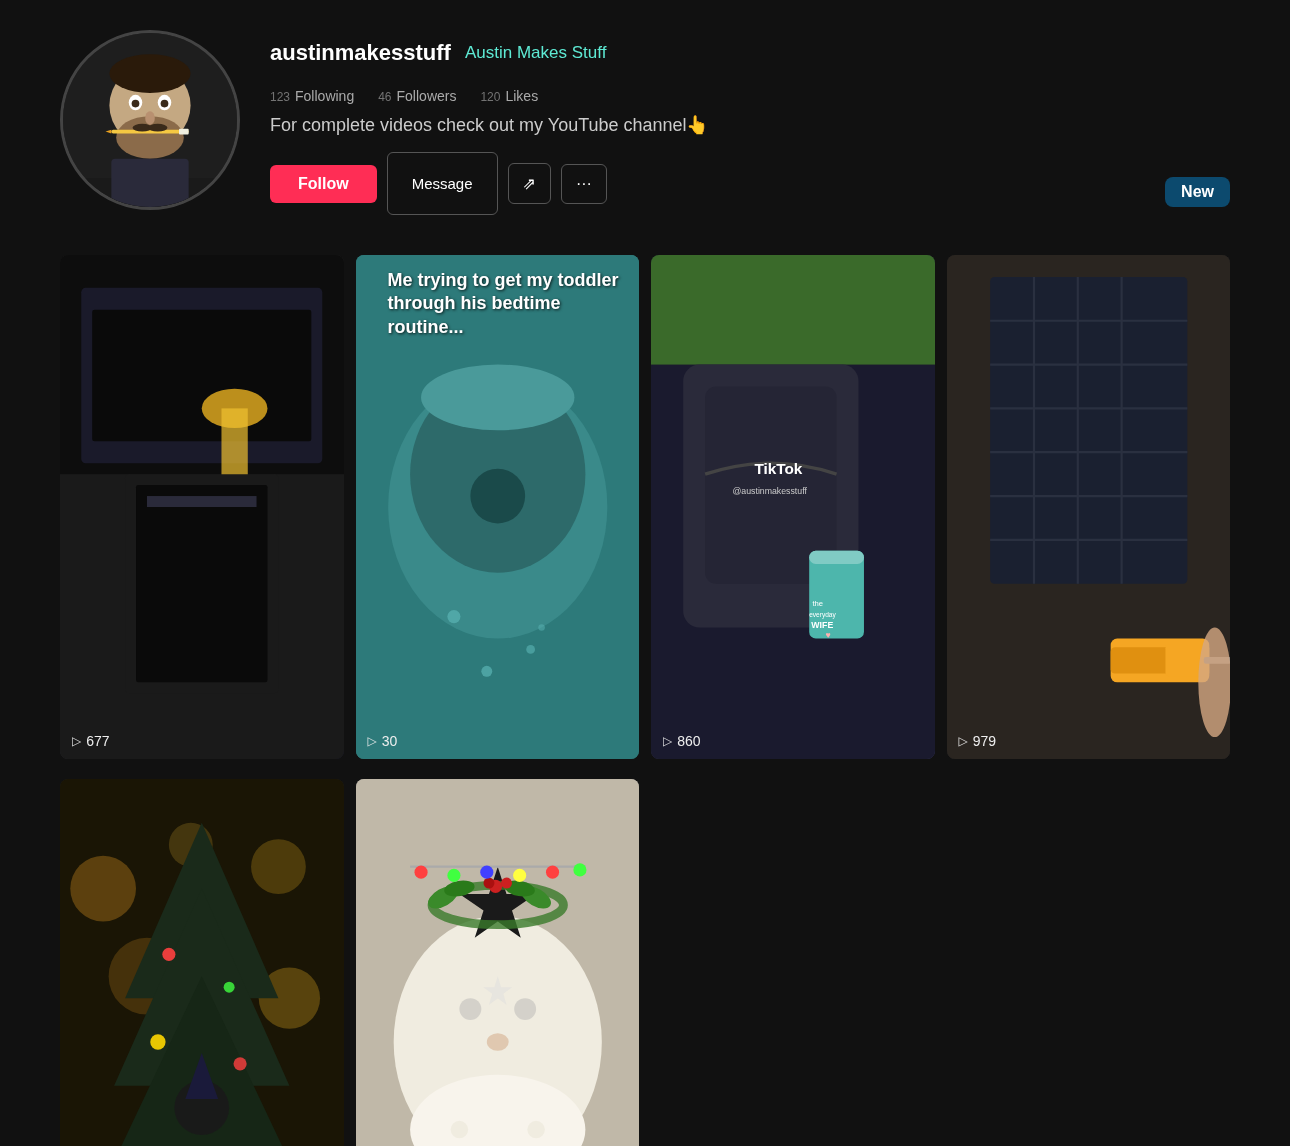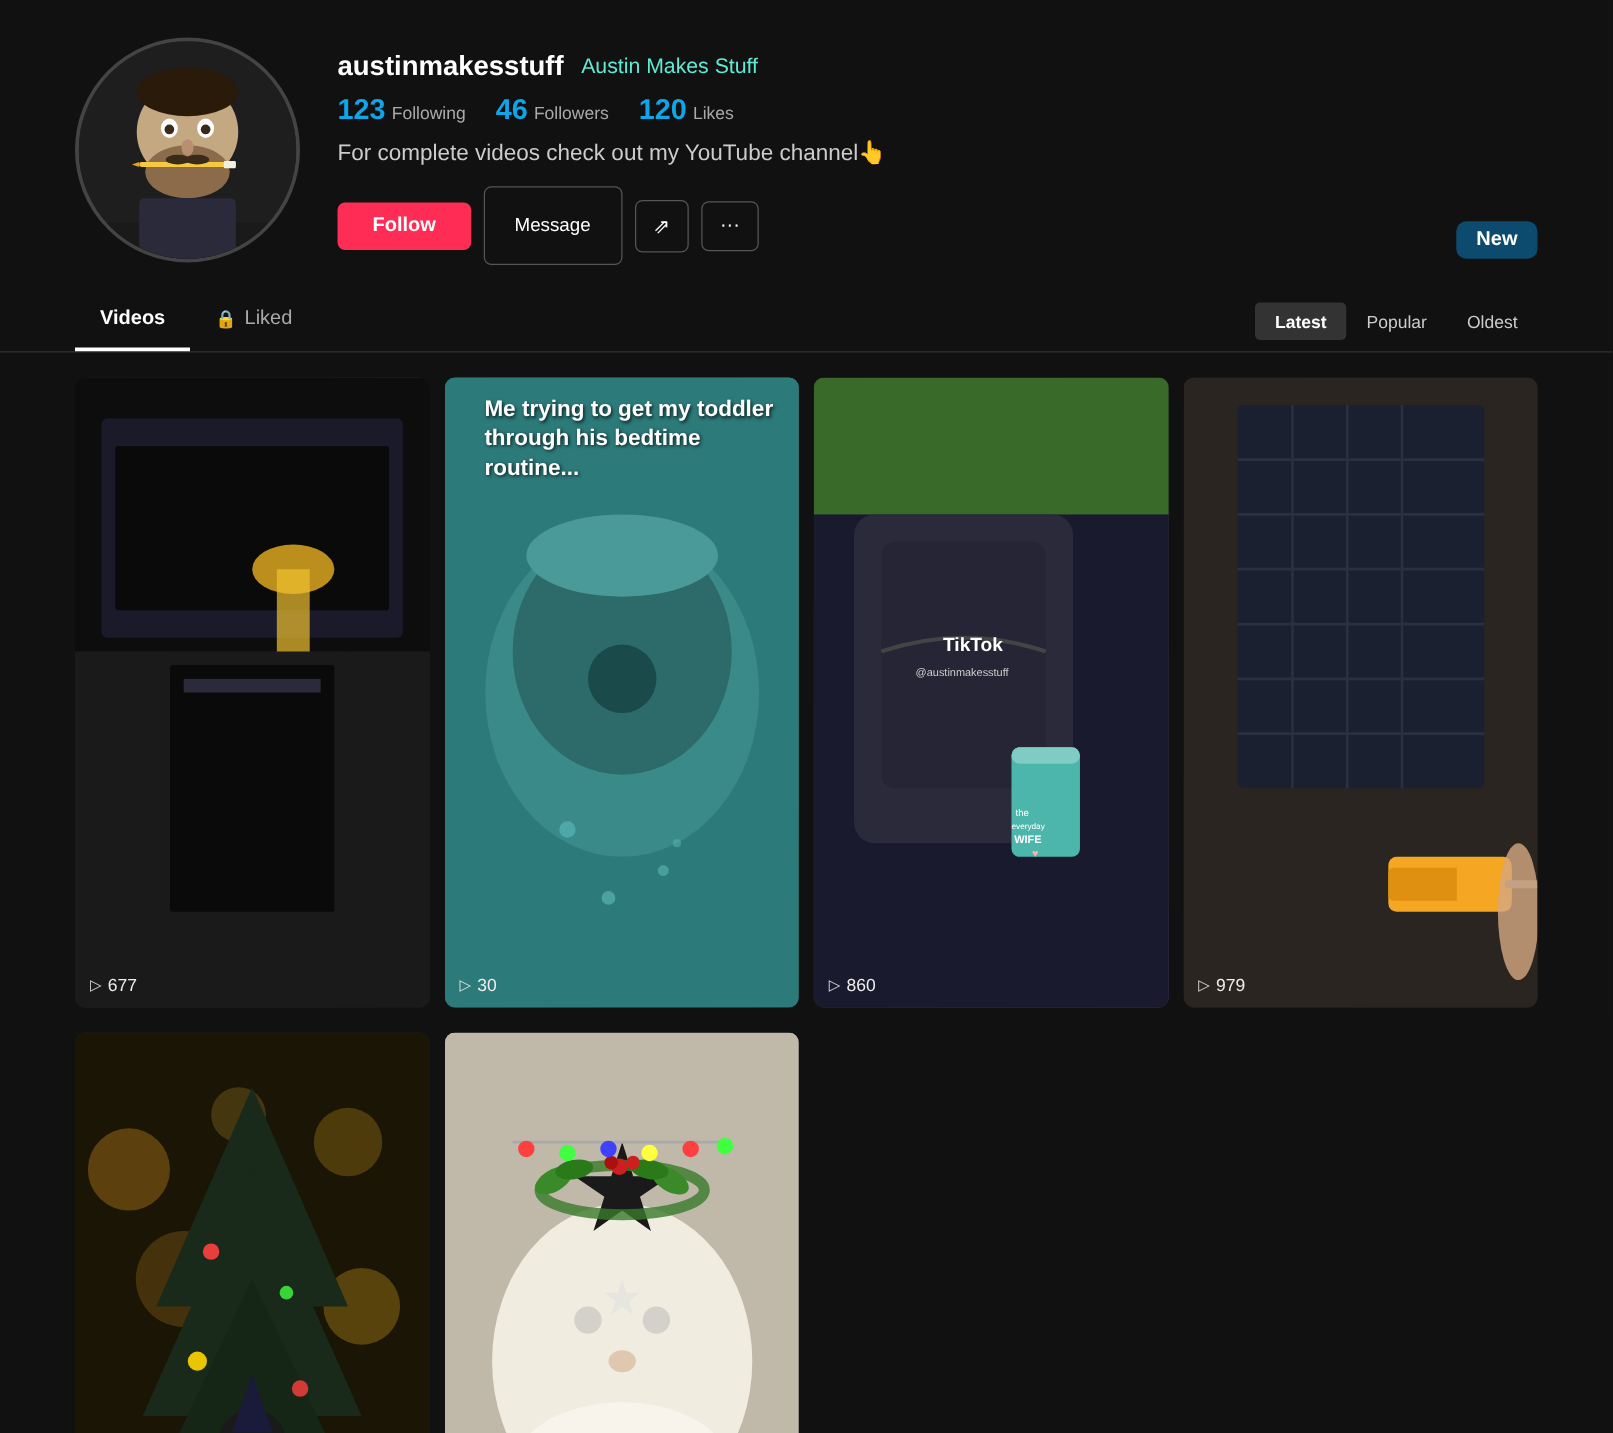--- a/index.html
+++ b/index.html
@@ -41,21 +41,21 @@
     
     .profile-info {
       flex: 1;
       padding-top: 10px;
     }
 
     .username-row {
       display: flex;
       align-items: center;
       gap: 14px;
-      margin-bottom: 8px;
+      margin-bottom: 22px;
     }
 
     .username {
       font-size: 22px;
       font-weight: 700;
       color: #fff;
     }
 
     .display-name {
       font-size: 17px;
@@ -70,23 +70,23 @@
       margin-bottom: 10px;
     }
 
     .stat-item {
       display: flex;
       align-items: baseline;
       gap: 5px;
     }
 
     .stat-number {
-      font-size: 23px;
-      font-weight: 700;
-      color: #0ea5e9;
+      font-size: 12px;
+      font-weight: 400;
+      color: #737373;
     }
 
     .stat-label {
       font-size: 14px;
       color: #aaa;
     }
 
     .bio {
       font-size: 18px;
       color: #ccc;
@@ -338,34 +338,20 @@
         <button class="btn-share">
           <span>⇗</span>
         </button>
         <button class="btn-more">···</button>
       </div>
     </div>
   </div>
 
   <div class="new-badge">New</div>
 
-  <div class="tabs-row">
-    <div class="tab-item active">
-      <span>Videos</span>
-    </div>
-    <div class="tab-item">
-      <span class="tab-lock">🔒</span>
-      <span>Liked</span>
-    </div>
-    <div class="sort-row">
-      <button class="sort-btn active">Latest</button>
-      <button class="sort-btn">Popular</button>
-      <button class="sort-btn">Oldest</button>
-    </div>
-  </div>
 
   <div class="video-grid">
 
     <div class="video-card thumb-1">
       <svg width="100%" height="100%" viewBox="0 0 260 460" xmlns="http://www.w3.org/2000/svg" preserveAspectRatio="xMidYMid slice">
         <rect width="260" height="460" fill="#1a1a1a"></rect>
 
         <rect x="0" y="0" width="260" height="200" fill="#0d0d0d"></rect>
         <rect x="20" y="30" width="220" height="160" fill="#1a1a2a" rx="4"></rect>
         <rect x="30" y="50" width="200" height="120" fill="#0a0a0a" rx="2"></rect>

